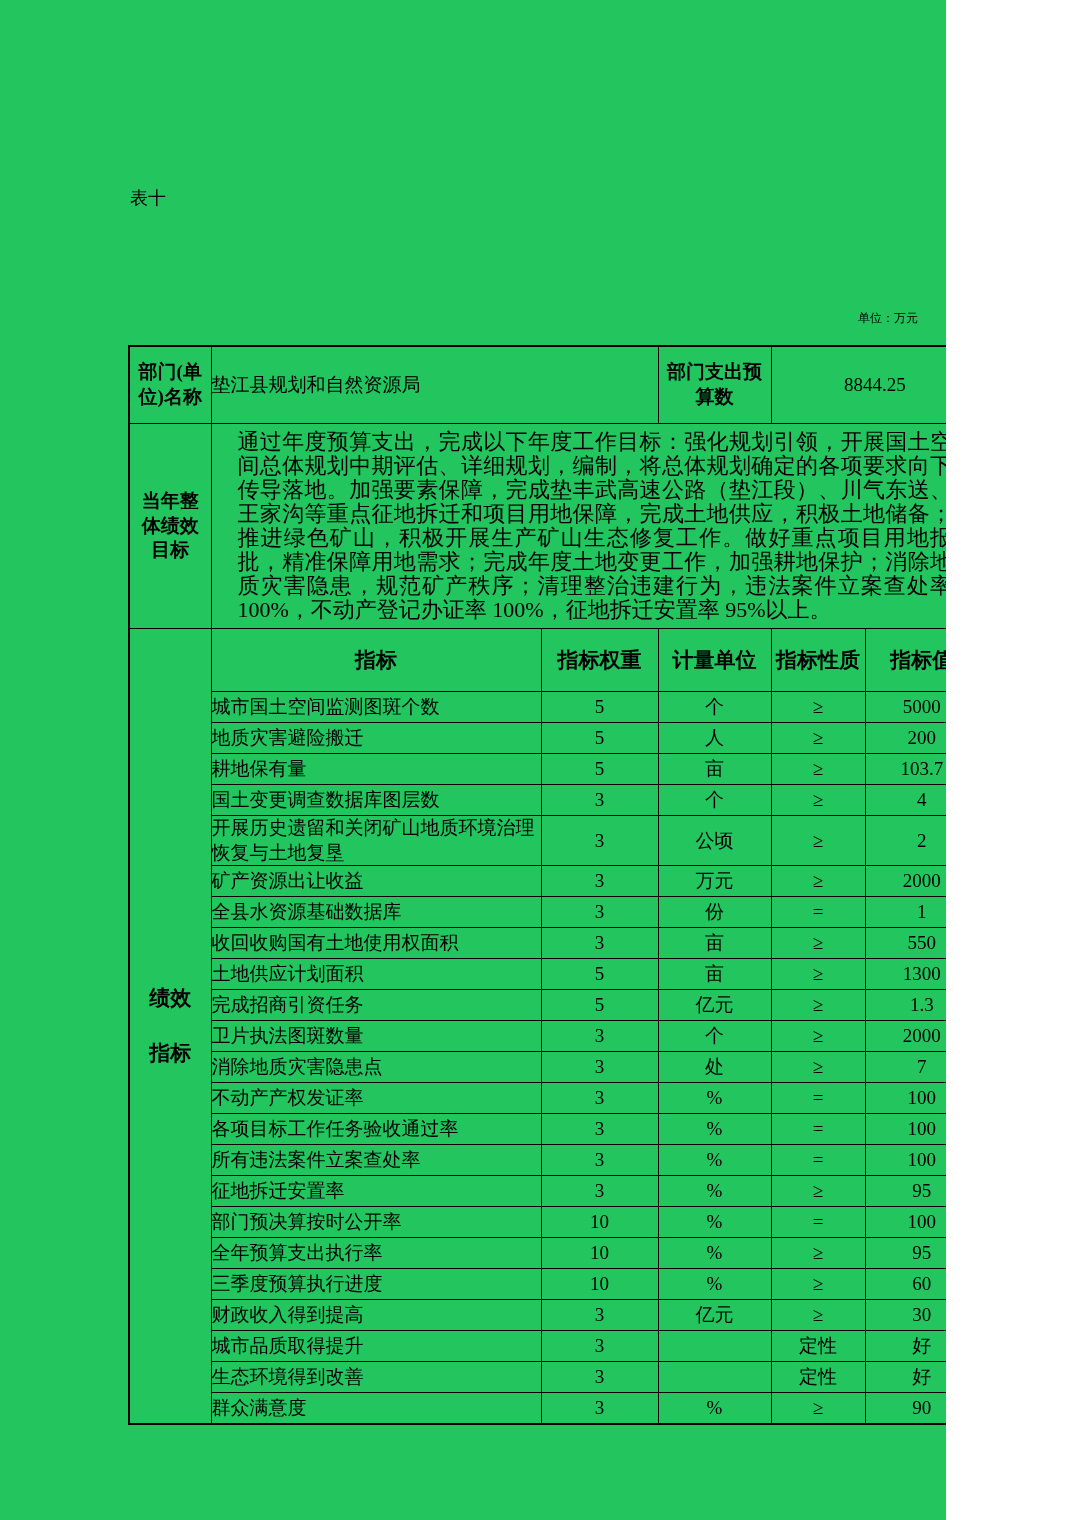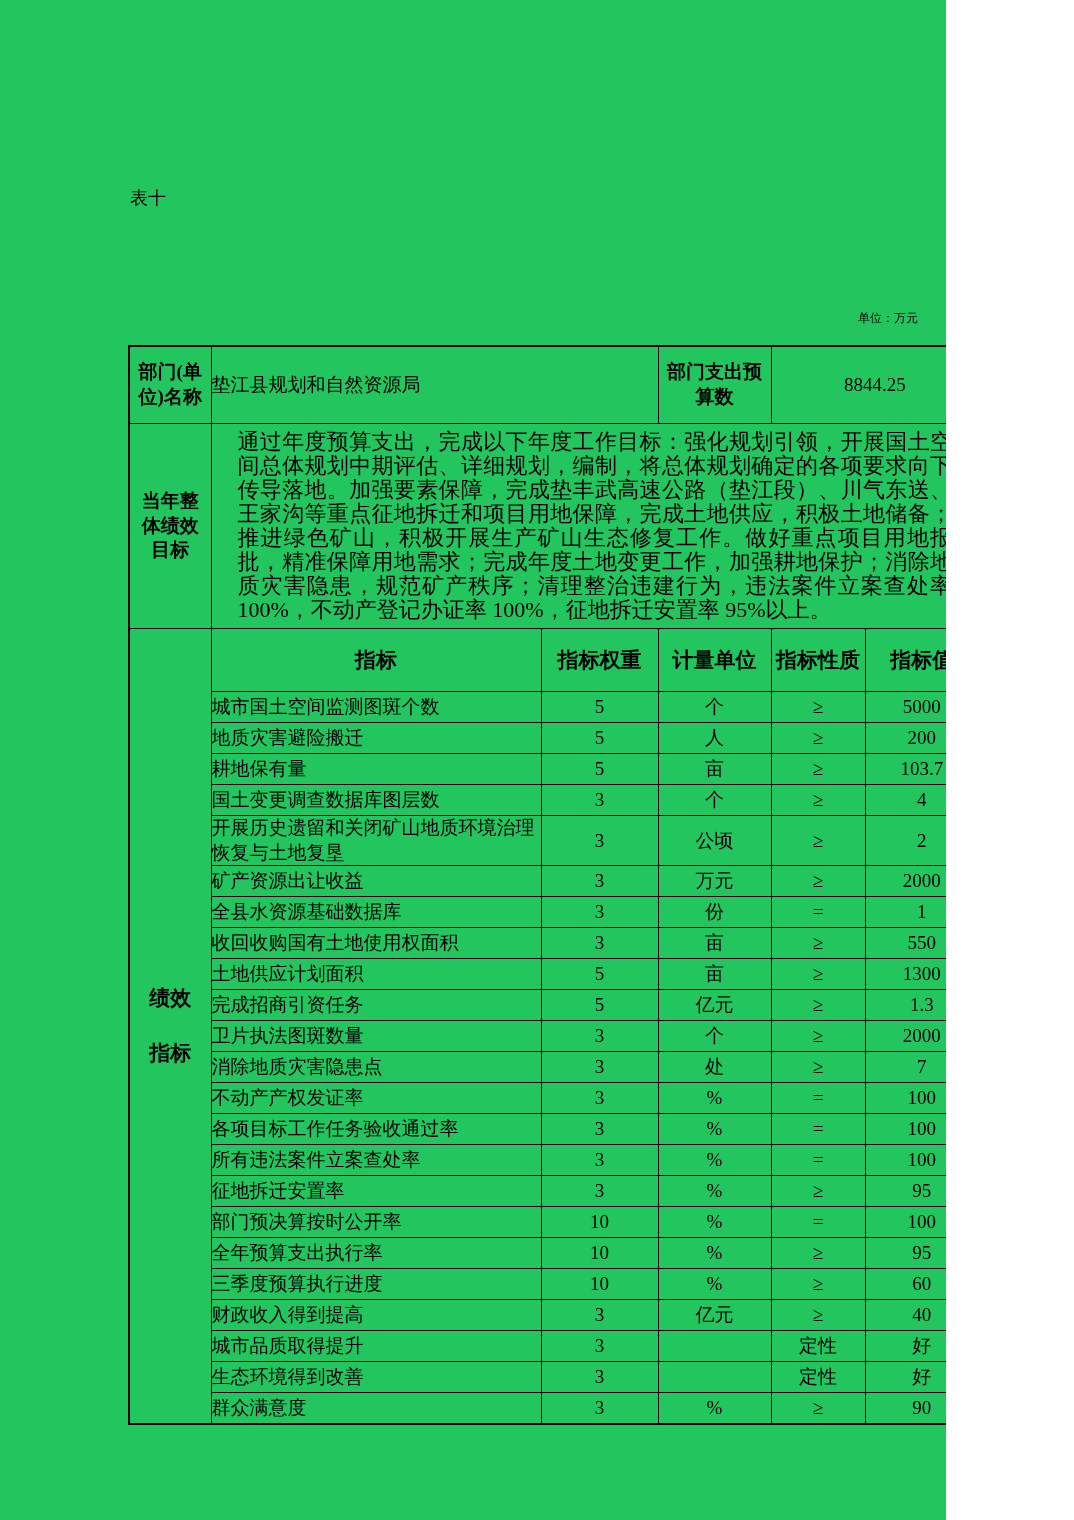--- a/index.html
+++ b/index.html
@@ -270,21 +270,21 @@
       <td class="center">10</td>
       <td class="center">%</td>
       <td class="center sym">≥</td>
       <td class="center">60</td>
     </tr>
         <tr class="ind-row">
       <td class="iname">财政收入得到提高</td>
       <td class="center">3</td>
       <td class="center">亿元</td>
       <td class="center sym">≥</td>
-      <td class="center">40</td>
+      <td class="center">30</td>
     </tr>
         <tr class="ind-row">
       <td class="iname">城市品质取得提升</td>
       <td class="center">3</td>
       <td class="center"></td>
       <td class="center sym">定性</td>
       <td class="center">好</td>
     </tr>
         <tr class="ind-row">
       <td class="iname">生态环境得到改善</td>

